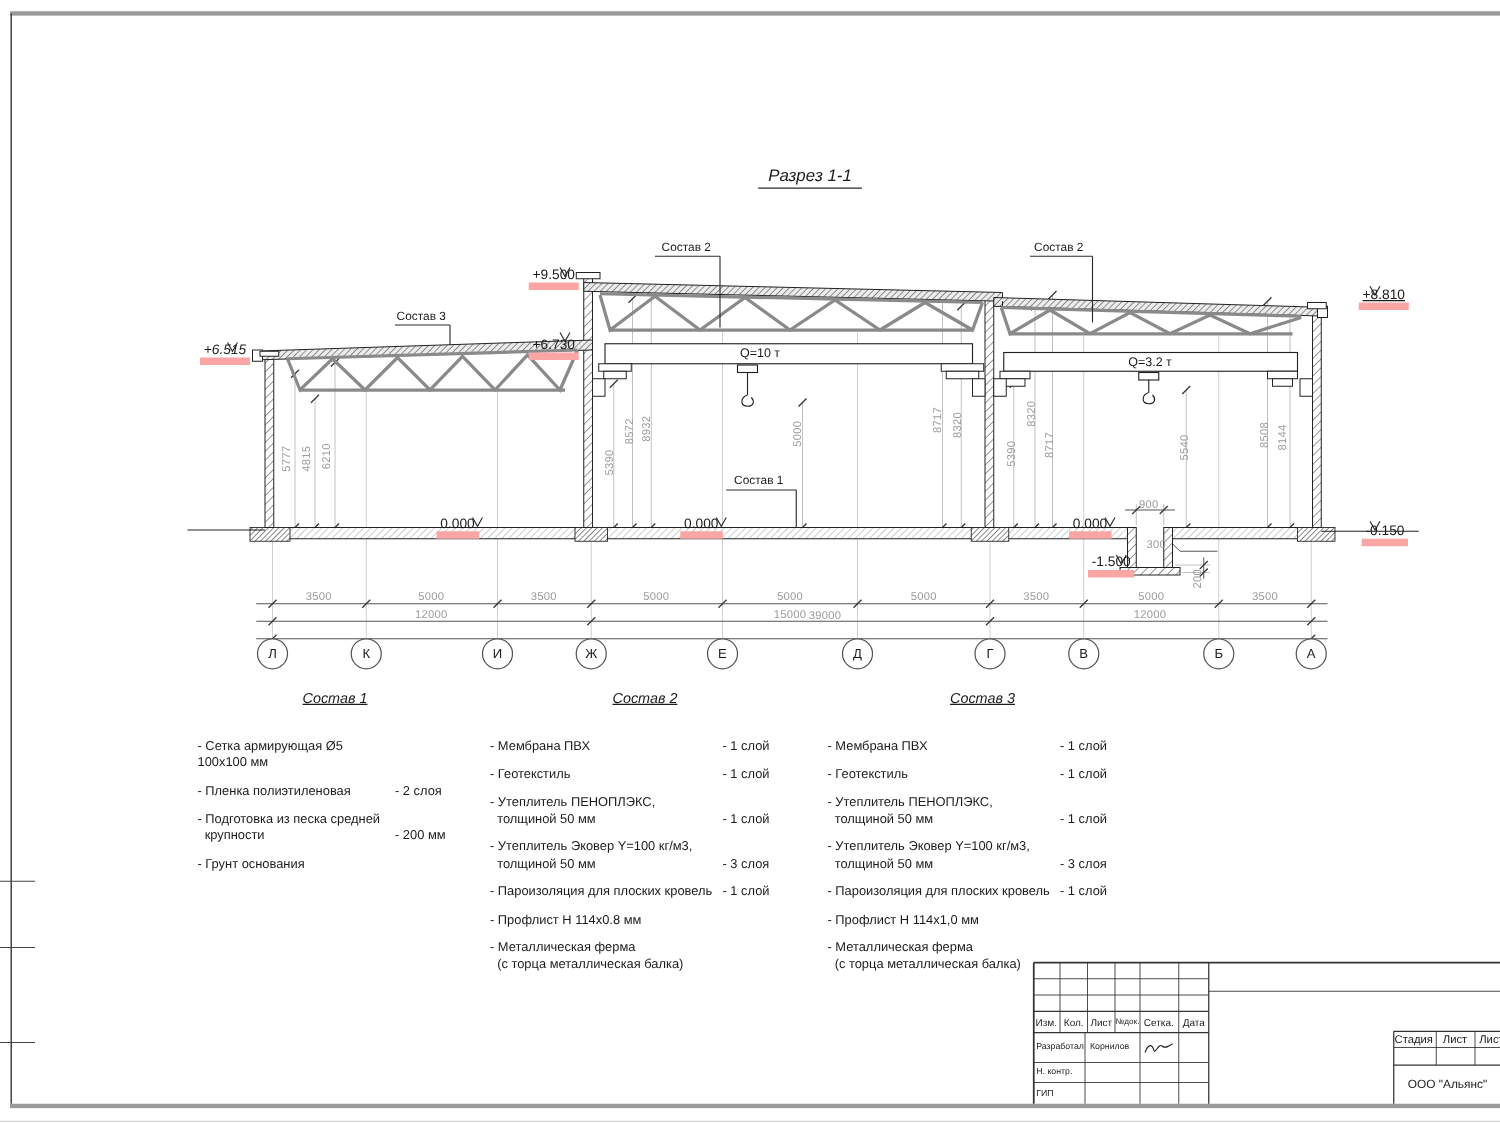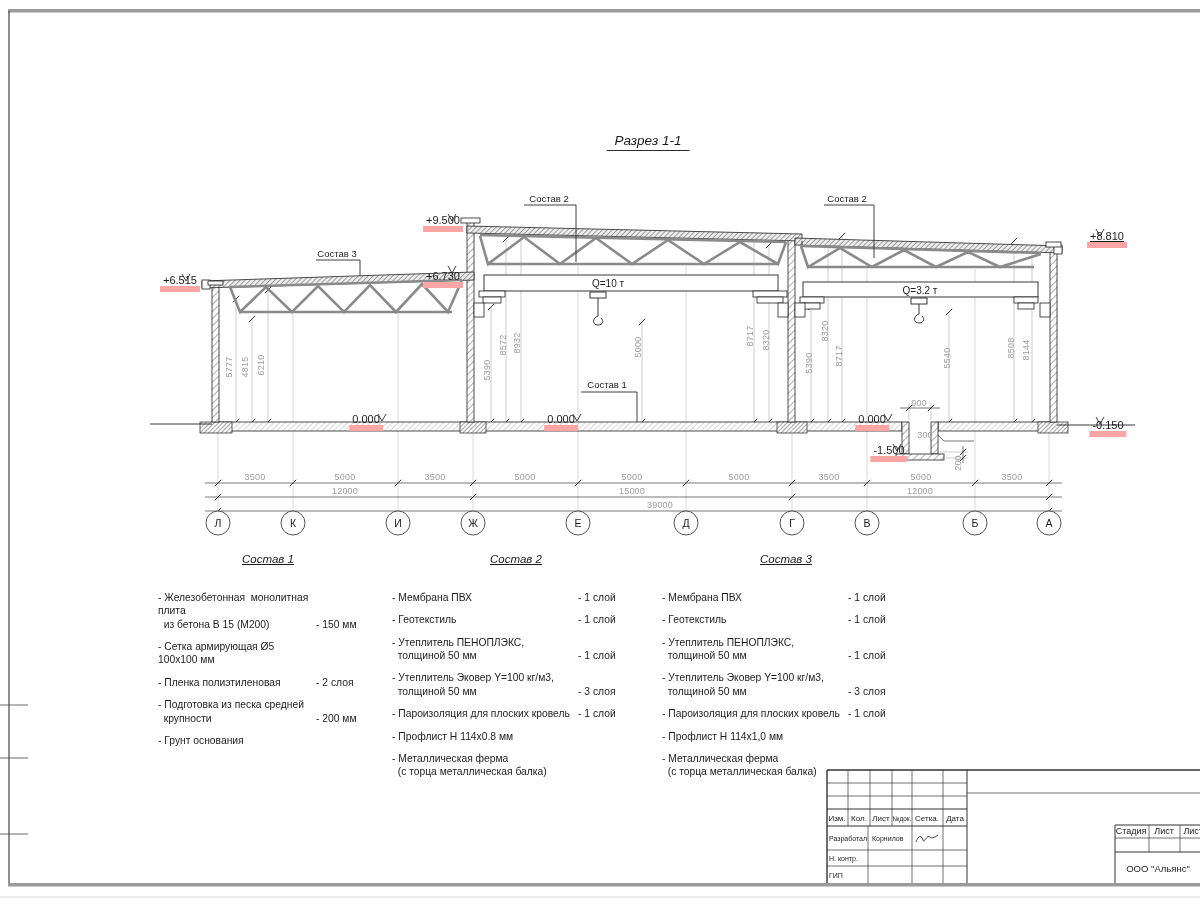--- a/index.html
+++ b/index.html
@@ -291,21 +291,21 @@
     <line x1="1180" y1="825" x2="1180" y2="852" stroke-width="0.7"></line>
     <line x1="1115" y1="825" x2="1200" y2="825"></line>
     <line x1="1115" y1="838" x2="1200" y2="838" stroke-width="0.7"></line>
     <line x1="1115" y1="852" x2="1200" y2="852"></line>
     <path d="M916,842 c3,-8 6,-6 7,-2 c1,4 4,-6 7,-3 c2,2 5,0 8,-2" fill="none" stroke="#222" stroke-width="0.9"></path>
   </g>
 </svg>
 
 <div class="lbl title" style="left:648px;top:151px;">Разрез 1-1</div>
 
-<div class="lbl elev" style="left:180px;top:272px;">+6.515</div>
+<div class="lbl elev" style="left:180px;top:272px;font-style:italic;">+6.515</div>
 <div class="lbl elev" style="left:443px;top:268px;">+6.730</div>
 <div class="lbl elev" style="left:443px;top:212px;">+9.500</div>
 <div class="lbl elev" style="left:1107px;top:228px;text-decoration:underline;">+8.810</div>
 <div class="lbl elev" style="left:1108px;top:417px;">-0.150</div>
 <div class="lbl elev" style="left:366px;top:411px;">0.000</div>
 <div class="lbl elev" style="left:561px;top:411px;">0.000</div>
 <div class="lbl elev" style="left:872px;top:411px;">0.000</div>
 <div class="lbl elev" style="left:889px;top:442px;">-1.500</div>
 
 <div class="lbl slab" style="left:337px;top:259px;">Состав 3</div>
@@ -341,41 +341,36 @@
 <div class="lbl dim" style="left:435px;top:477px;">3500</div>
 <div class="lbl dim" style="left:525px;top:477px;">5000</div>
 <div class="lbl dim" style="left:632px;top:477px;">5000</div>
 <div class="lbl dim" style="left:739px;top:477px;">5000</div>
 <div class="lbl dim" style="left:829px;top:477px;">3500</div>
 <div class="lbl dim" style="left:921px;top:477px;">5000</div>
 <div class="lbl dim" style="left:1012px;top:477px;">3500</div>
 <div class="lbl dim" style="left:345px;top:491px;">12000</div>
 <div class="lbl dim" style="left:632px;top:491px;">15000</div>
 <div class="lbl dim" style="left:920px;top:491px;">12000</div>
-<div class="lbl dim" style="left:660px;top:505px;">39000</div>
+<div class="lbl dim" style="left:660px;top:492px;">39000</div>
 
 <div class="lbl axl" style="left:218px;top:523px;">Л</div>
 <div class="lbl axl" style="left:293px;top:523px;">К</div>
 <div class="lbl axl" style="left:398px;top:523px;">И</div>
 <div class="lbl axl" style="left:473px;top:523px;">Ж</div>
 <div class="lbl axl" style="left:578px;top:523px;">Е</div>
 <div class="lbl axl" style="left:686px;top:523px;">Д</div>
 <div class="lbl axl" style="left:792px;top:523px;">Г</div>
 <div class="lbl axl" style="left:867px;top:523px;">В</div>
 <div class="lbl axl" style="left:975px;top:523px;">Б</div>
 <div class="lbl axl" style="left:1049px;top:523px;">А</div>
 
 <div class="comp" style="left:158px;top:552px;width:220px;">
   <div class="comp-title">Состав 1</div>
   <div>
-    <div class="comp-item">
-      <div class="comp-name">- Железобетонная  монолитная плита
-  из бетона В 15 (М200)</div>
-      <div class="comp-val">- 150 мм</div>
-    </div>
 
     <div class="comp-item">
       <div class="comp-name">- Сетка армирующая Ø5 100х100 мм</div>
       <div class="comp-val"></div>
     </div>
 
     <div class="comp-item">
       <div class="comp-name">- Пленка полиэтиленовая</div>
       <div class="comp-val">-  2 слоя</div>
     </div>

